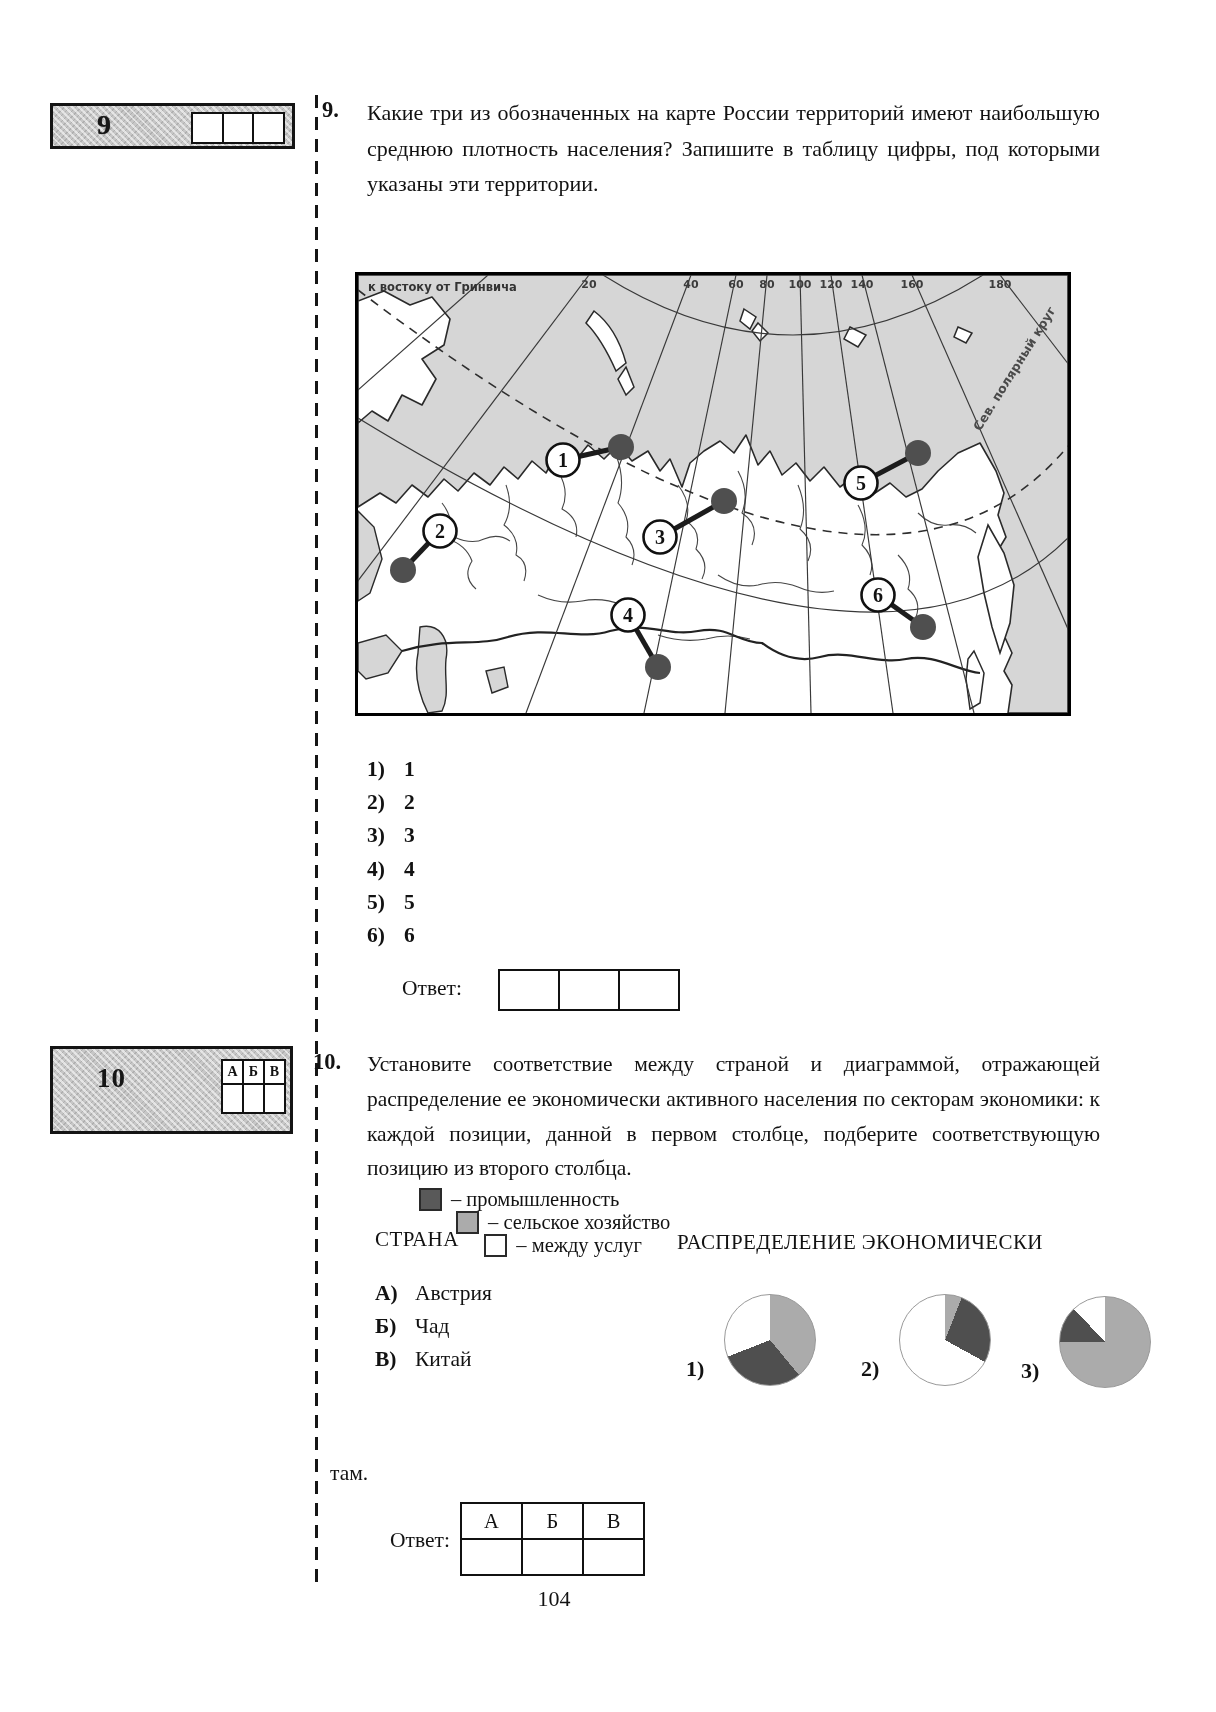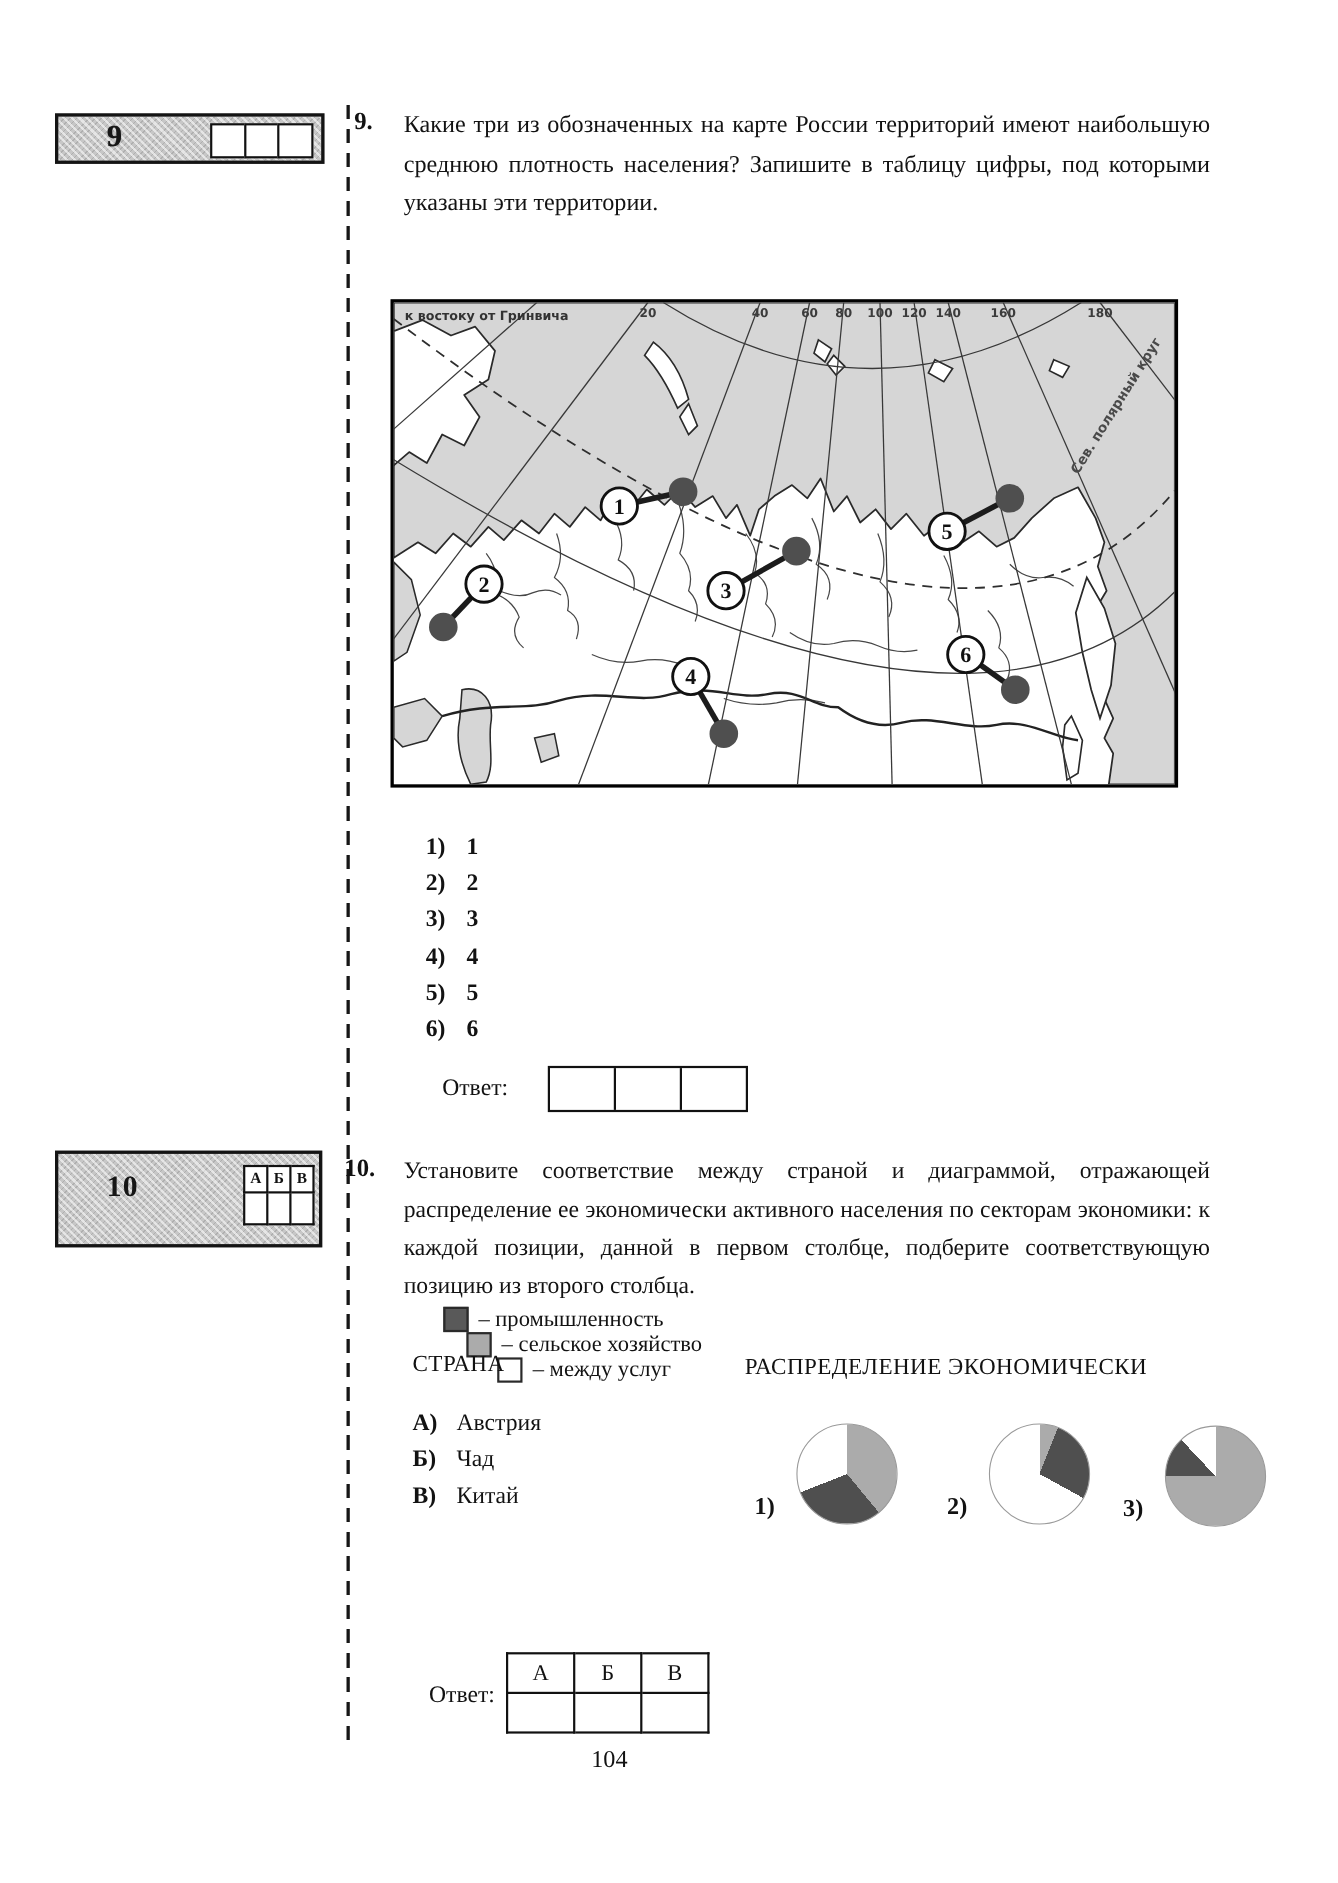--- a/index.html
+++ b/index.html
@@ -42,41 +42,41 @@
 
   
   .mapwrap{left:355px;top:272px;width:710px;height:438px;border:3px solid #000;box-sizing:content-box;background:#fff;}
   .map-lbl{font-family:"DejaVu Sans",sans-serif;font-size:11px;font-weight:bold;fill:#3c3c3c;}
   .map-corner{font-family:"DejaVu Sans",sans-serif;font-size:11.5px;font-weight:bold;fill:#333;}
   .arcticlbl{font-family:"DejaVu Sans",sans-serif;font-size:12.5px;font-weight:bold;fill:#4a4a4a;}
   .mnum{font-family:"Liberation Serif",serif;font-size:20px;font-weight:bold;fill:#111;}
 
   
   .options{left:367px;top:757px;font-size:21.5px;font-weight:bold;}
-  .options .row{height:33.2px;margin-left:20px;}
+  .options .row{height:33.2px;}
   .options .onum{display:inline-block;width:37px;}
 
   
   .ansLabel{font-size:21.5px;}
   .anstable{display:flex;border:2.5px solid #111;background:#fff;}
   .anstable .cell{width:58px;height:38px;border-right:2.5px solid #111;}
   .anstable .cell:last-child{border-right:none;}
 
   .anstable10{border:2.5px solid #111;border-collapse:collapse;background:#fff;}
   .anstable10 td{border:2px solid #111;width:59px;height:34px;text-align:center;
     font-size:20.5px;font-family:"Liberation Serif",serif;padding:0;}
 
   
   .legend{left:368px;top:1188px;display:flex;align-items:center;font-size:20.5px;flex-direction:column;}
   .legend .item{display:flex;align-items:center;}
   .legend .sw{width:23px;height:23px;border:2px solid #2a2a2a;box-sizing:border-box;margin-right:9px;}
   .sw-ind{background:#595959;}
   .sw-agr{background:#ababab;}
   .sw-srv{background:#ffffff;}
-  .legend .item+.item{margin-left:56px;}
+  .legend .item+.item{margin-left:88px;}
 
   .colhead{font-size:21px;letter-spacing:.4px;}
   .righthead{line-height:31px;width:440px;}
 
   .countries{left:375px;top:1281px;font-size:21.5px;}
   .countries .row{height:33px;}
   .countries .ckey{display:inline-block;width:40px;font-weight:bold;}
 
   .pie{width:92px;height:92px;border-radius:50%;border:1.5px solid #9a9a9a;box-sizing:border-box;}
   .pielbl{font-size:22px;font-weight:bold;}
@@ -284,20 +284,21 @@
 </div>
 
 <div class="abs pielbl" style="left:686px;top:1356px;">1)</div>
 <div class="abs pie" style="left: 724px; top: 1294px; background: conic-gradient(rgb(171, 171, 171) 0%, rgb(171, 171, 171) 39%, rgb(79, 79, 79) 39%, rgb(79, 79, 79) 69%, rgb(255, 255, 255) 69%, rgb(255, 255, 255) 100%);"></div>
 <div class="abs pielbl" style="left:861px;top:1356px;">2)</div>
 <div class="abs pie" style="left: 899px; top: 1294px; background: conic-gradient(rgb(171, 171, 171) 0%, rgb(171, 171, 171) 6%, rgb(79, 79, 79) 6%, rgb(79, 79, 79) 33%, rgb(255, 255, 255) 33%, rgb(255, 255, 255) 100%);"></div>
 <div class="abs pielbl" style="left:1021px;top:1358px;">3)</div>
 <div class="abs pie" style="left: 1059px; top: 1296px; background: conic-gradient(rgb(171, 171, 171) 0%, rgb(171, 171, 171) 75%, rgb(79, 79, 79) 75%, rgb(79, 79, 79) 88%, rgb(255, 255, 255) 88%, rgb(255, 255, 255) 100%);"></div>
 
 <div class="abs closing">
+  <div class="l2">там.</div>
 </div>
 
 <div class="abs ansLabel" style="left:390px;top:1528px;">Ответ:</div>
 <table class="abs anstable10" style="left:460px;top:1502px;">
   <tbody>
       <tr>
     <td>А</td>
     <td>Б</td>
     <td>В</td>
   </tr>

